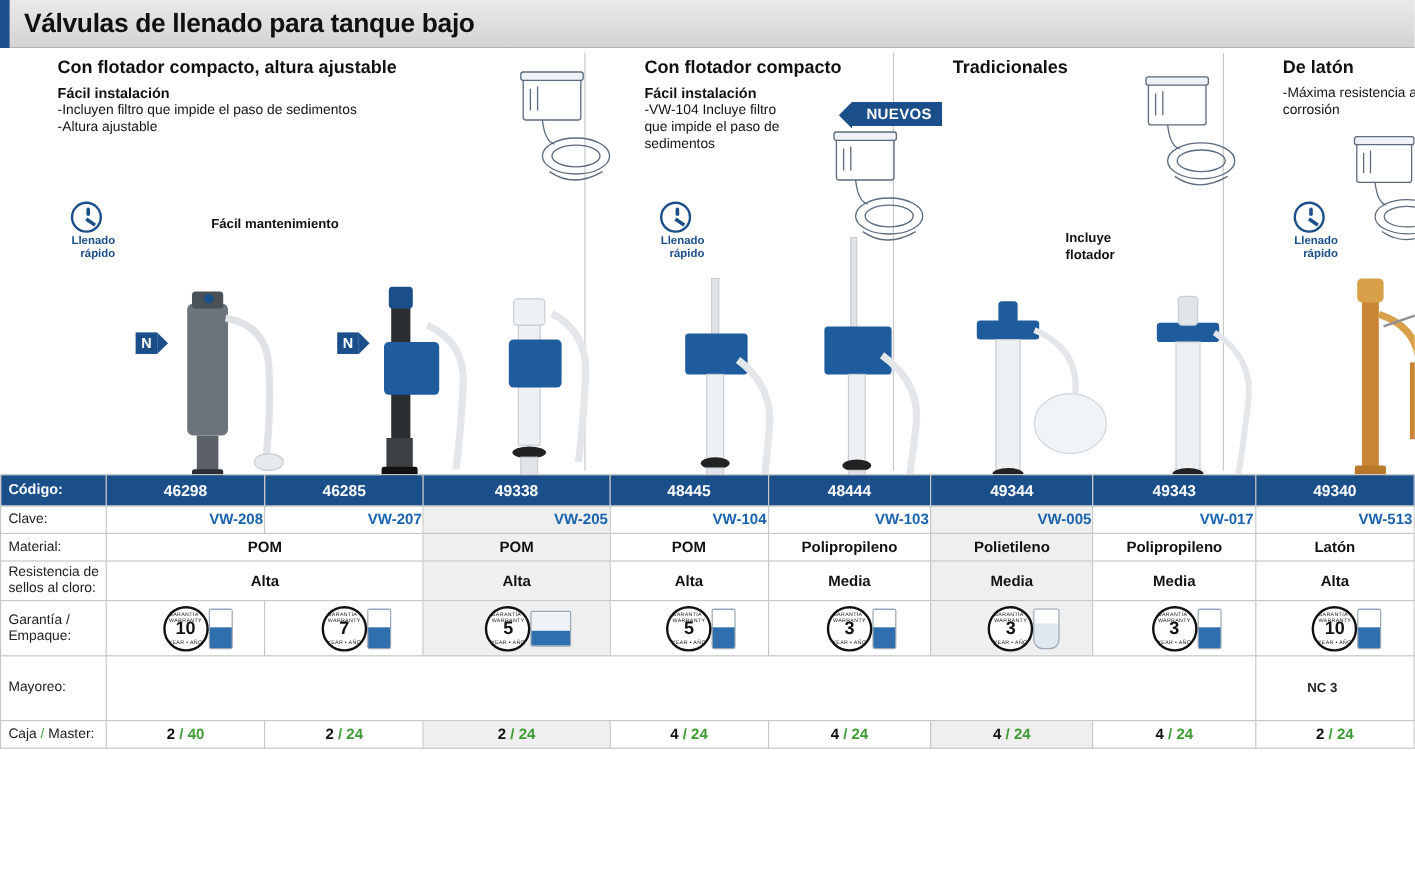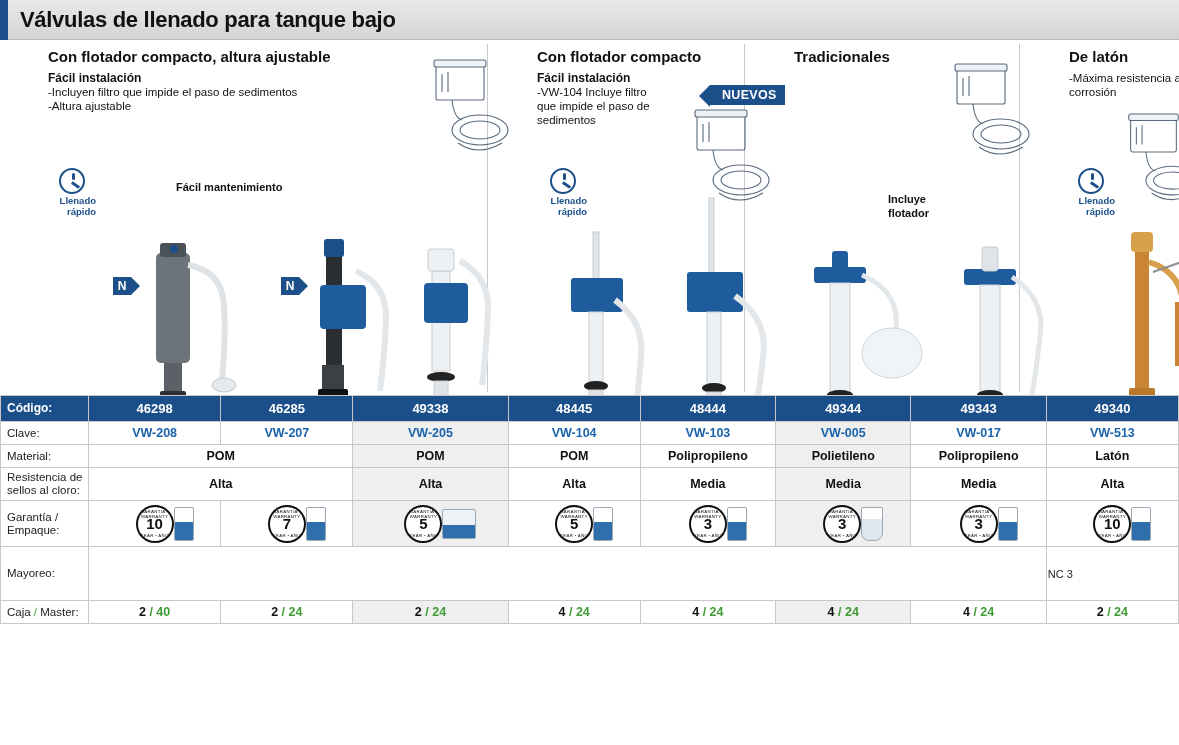--- a/index.html
+++ b/index.html
@@ -71,27 +71,27 @@
   
   .tbl { position:absolute; left:0; top:395px; width:1179px; border-collapse:collapse; }
   .tbl td, .tbl th { border:1px solid #c8c8c8; }
   .rowhead {
     width:88px; font-size:11.5px; color:#222; text-align:left; padding:3px 4px 3px 6px; font-weight:normal;
     background:#ffffff; line-height:13px;
   }
   .code-row td, .code-row th { background:#1b4f8a; color:#fff; font-weight:bold; font-size:13px; text-align:center; height:26px;}
   .code-row th { text-align:left; font-size:12px; font-weight:bold;}
   .cell { text-align:center; font-size:12.5px; font-weight:bold; color:#111; height:23px; }
-  .clave .cell { color:#1b63ad; font-size:12.5px; }
+  .clave .cell { color:#1b63ad; font-size:12.5px;text-align:right; }
   .shade { background:#efefef; }
   .white { background:#ffffff; }
   .tall { height:46px; }
   .mayoreo-row td { height:54px; }
   .mayoreo-blank { background:#ffffff; }
-  .nc3 { font-size:11px; font-weight:normal; text-align:left; padding-right:22px; color:#222;}
+  .nc3 { font-size:11px; font-weight:bold; text-align:center; padding-right:22px; color:#222;}
   .caja .green { color:#3f9c35; }
   .caja .cell { font-size:12.5px; }
 
   
   .warr { display:flex; align-items:center; justify-content:center; gap:0;padding-left:20px; }
   .seal {
     width:38px;height:38px;border-radius:50%;border:2px solid #111;position:relative;
     display:flex;align-items:center;justify-content:center;background:#fff;
   }
   .seal .num{ font-size:15px;font-weight:bold;color:#111;line-height:14px; }

